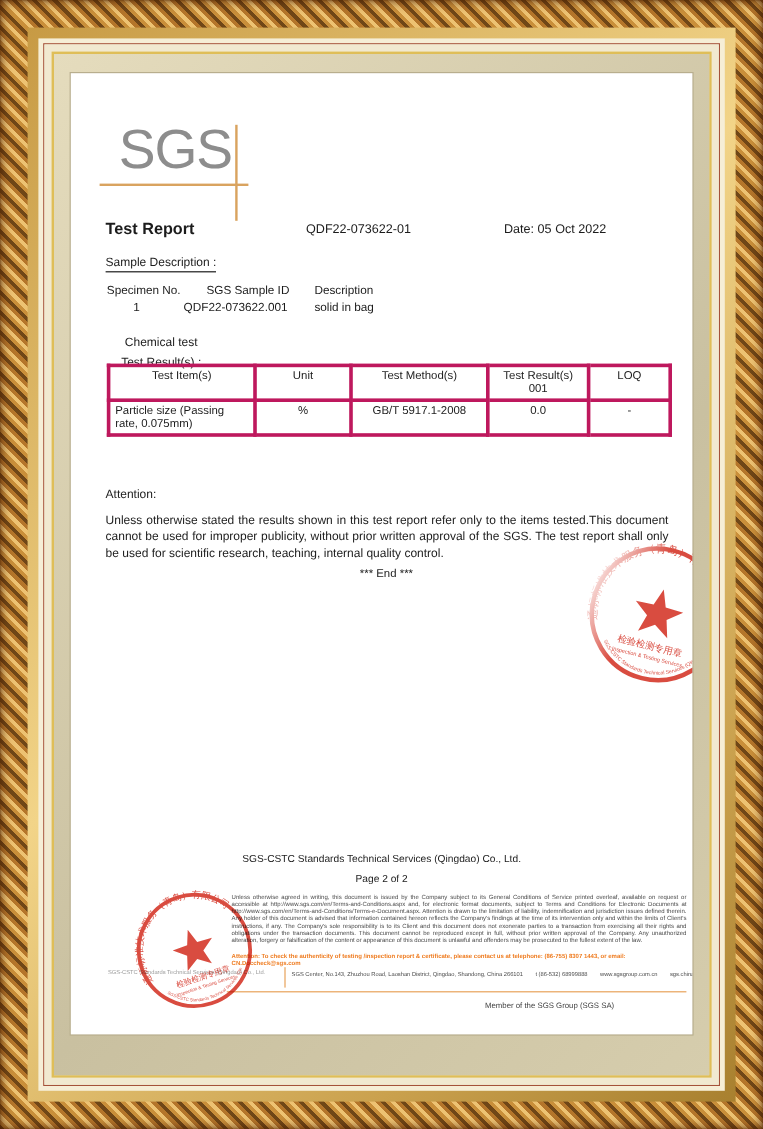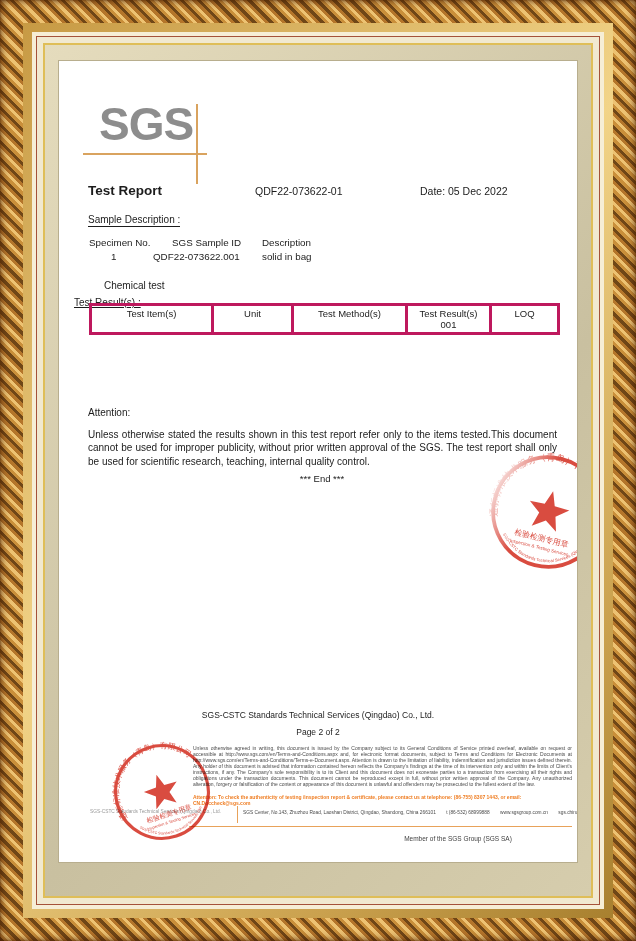--- a/index.html
+++ b/index.html
@@ -18,36 +18,36 @@
   .band-redline{height:100%;border:1px solid #a5523a;}
   .band-cream2{height:100%;padding:6px;background:#f1e9d0;}
   .band-yellow{height:100%;border:2px solid #dfbe58;}
   .mat{height:100%;padding:16px 14px 34px 14px;background:linear-gradient(135deg,#e5dcbd,#c9c0a0 60%,#d6cdad);}
   .paper{position:relative;height:100%;background:#ffffff;overflow:hidden;box-shadow:0 0 0 1px #b8ae8e;}
 
   .abs{position:absolute;}
   .doc-text{color:#1c1c1c;}
 
   
-  .sgs-logo{left:40px;top:40px;font-weight:bold;font-size:46px;letter-spacing:-1px;color:#8d8d8d;line-height:1;}
+  .sgs-logo{left:40px;top:40px;font-weight:normal;font-size:46px;letter-spacing:-1px;color:#8d8d8d;line-height:1;}
   .rule-h{left:24px;top:92px;width:124px;height:2px;background:#d9a35f;}
   .rule-v{left:137px;top:43px;width:2px;height:80px;background:#d9a35f;}
   .title-row{top:122px;left:0;width:100%;font-size:11px;}
   .report-title{left:29px;top:0;font-weight:bold;font-size:13.5px;}
   .report-no{left:196px;top:2px;font-size:10.5px;}
   .report-date{left:361px;top:2px;font-size:10.5px;}
 
   .sample-label{left:29px;top:153px;font-size:10px;border-bottom:1px solid #1c1c1c;padding-bottom:1px;}
   .spec-row{left:0;width:100%;font-size:9.8px;}
   .spec-h{top:176px;}
   .spec-v{top:190px;}
   .c1{left:30px;} .c1v{left:52px;} .c2{left:113px;} .c2v{left:94px;} .c3{left:203px;}
 
   .chem-label{left:45px;top:219px;font-size:10px;}
-  .results-label{left:15px;top:236px;font-size:10px;text-decoration:underline;}
+  .results-label{left:42px;top:236px;font-size:10px;}
 
   table.results{position:absolute;left:30px;top:242px;width:468px;border-collapse:collapse;font-size:9.5px;color:#1c1c1c;table-layout:fixed;}
   table.results td,table.results th{border:3px solid #be185d;font-weight:normal;padding:2px 4px;vertical-align:top;}
   table.results th{text-align:center;}
   .col-item{width:122px;} .col-unit{width:80px;} .col-method{width:114px;margin-top:41px;} .col-result{width:84px;} .col-loq{width:68px;}
   td.center{text-align:center;}
   th.left, td.left{text-align:left;}
 
   .attn-label{left:29px;top:346px;font-size:10px;}
   .attn-text{left:29px;top:367px;width:469px;font-size:10px;line-height:1.33;text-align:justify;}
@@ -86,21 +86,21 @@
               <div class="mat">
                 <div class="paper doc-text">
 
                   <div class="abs sgs-logo">SGS</div>
                   <div class="abs rule-h"></div>
                   <div class="abs rule-v"></div>
 
                   <div class="abs title-row">
                     <div class="abs report-title">Test Report</div>
                     <div class="abs report-no">QDF22-073622-01</div>
-                    <div class="abs report-date">Date: 05 Dec 2022</div>
+                    <div class="abs report-date">Date: 05 Oct 2022</div>
                   </div>
 
                   <div class="abs sample-label">Sample Description :</div>
                   <div class="abs spec-row spec-h">
                     <span class="abs c1">Specimen No.</span>
                     <span class="abs c2">SGS Sample ID</span>
                     <span class="abs c3">Description</span>
                   </div>
                   <div class="abs spec-row spec-v">
                     <span class="abs c1v">1</span>
@@ -115,20 +115,27 @@
                     <tbody>
                         <tr>
                       <th class="col-item left">Test Item(s)</th>
                       <th class="col-unit">Unit</th>
                       <th class="col-method">Test Method(s)</th>
                       <th class="col-result">
                         <div>Test Result(s)</div>
                         <div>001</div>
                       </th>
                       <th class="col-loq">LOQ</th>
+                    </tr>
+                    <tr>
+                      <td class="left">Particle size (Passing rate, 0.075mm)</td>
+                      <td class="center">%</td>
+                      <td class="center">GB/T 5917.1-2008</td>
+                      <td class="center">0.0</td>
+                      <td class="center">-</td>
                     </tr>
                   </tbody>
                     </table>
 
                   <div class="abs attn-label">Attention:</div>
                   <div class="abs attn-text">Unless otherwise stated the results shown in this test report refer only to the items tested.This document cannot be used for improper publicity, without prior written approval of the SGS. The test report shall only be used for scientific research, teaching, internal quality control.</div>
                   <div class="abs end-marker">*** End ***</div>
 
                   <svg class="abs stamp stamp-right" viewBox="-70 -70 140 140">
                     <circle r="59" fill="none" stroke="currentColor" stroke-width="4"></circle>

